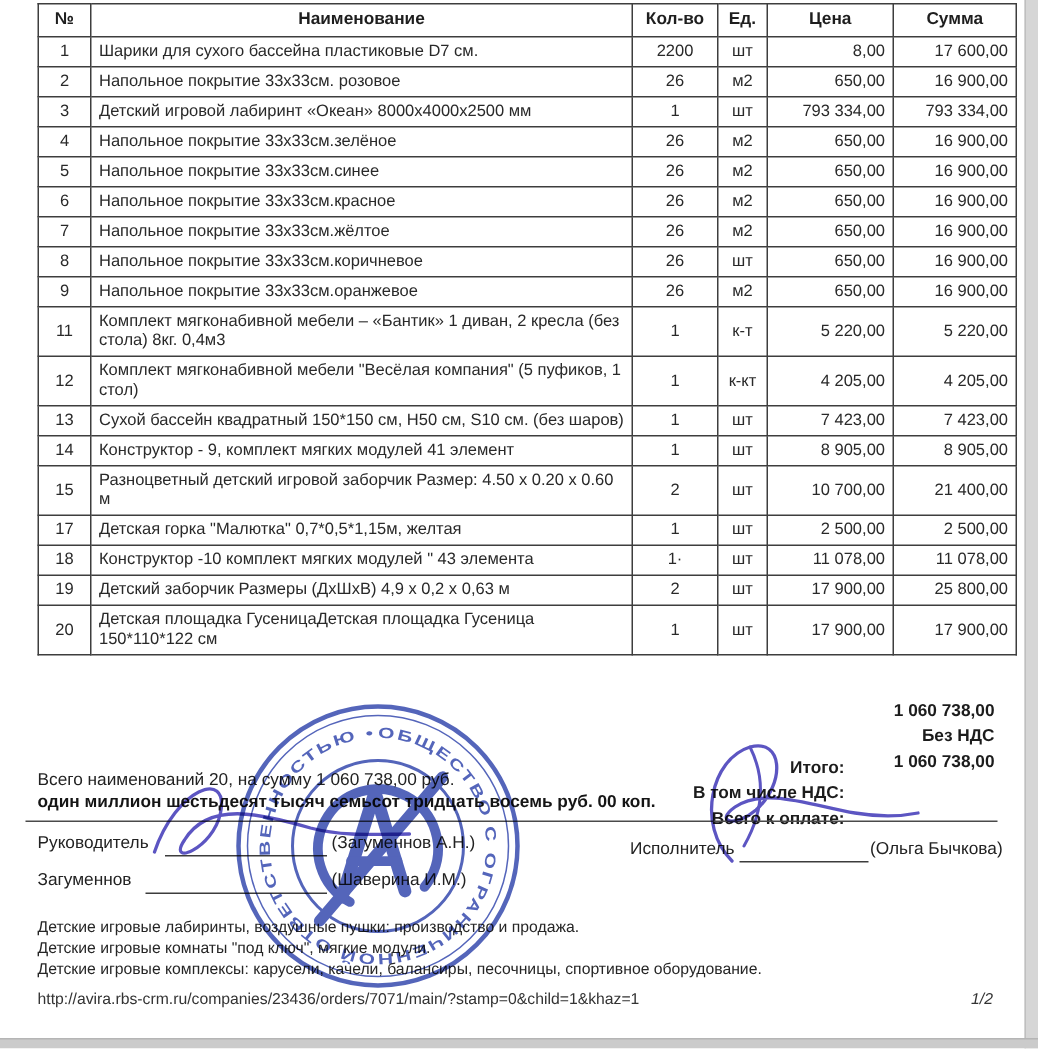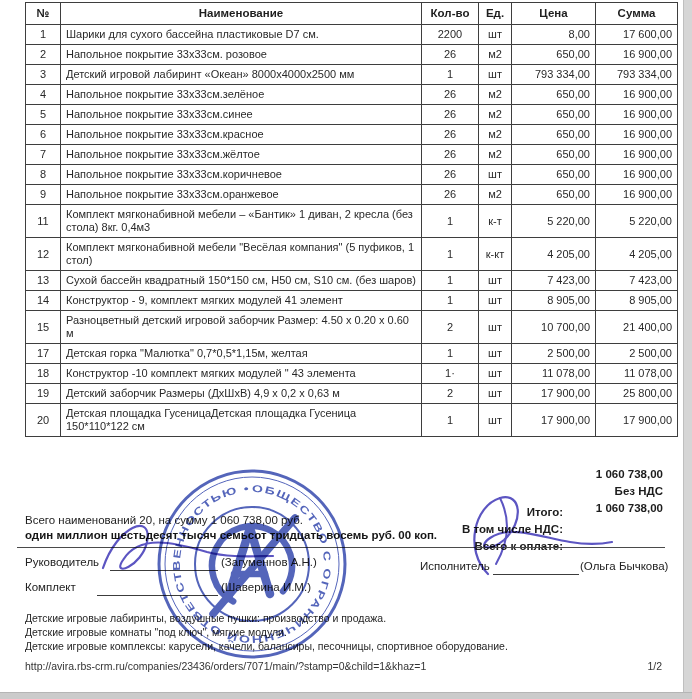--- a/index.html
+++ b/index.html
@@ -36,21 +36,21 @@
   .hrule{position:absolute;left:17px;top:547px;width:648px;height:1px;background:#4a4a4a;}
 
   
   .sig-label{position:absolute;font-size:11.5px;color:#222;}
   .sig-name{position:absolute;font-size:11.5px;color:#222;}
   .uline{position:absolute;height:1px;background:#3c3c3c;}
 
   
   .foot-line{position:absolute;left:25px;font-size:10.5px;color:#262626;}
   .url-line{position:absolute;left:25px;top:660px;font-size:10.5px;color:#333;}
-  .page-num{position:absolute;right:30px;top:660px;font-size:10.5px;color:#333;}
+  .page-num{position:absolute;right:30px;top:660px;font-size:10.5px;color:#333;font-style:italic;}
 
   
   svg.ink{position:absolute;mix-blend-mode:multiply;pointer-events:none;}
 </style>
 </head>
 <body>
 
 <div class="edge-right"></div>
 <div class="edge-bottom"></div>
 
@@ -235,21 +235,21 @@
 </div>
 
 <div class="plain-line" style="top:514px;">Всего наименований 20, на сумму 1 060 738,00 руб.</div>
 <div class="plain-line bold-line" style="top:529px;">один миллион шестьдесят тысяч семьсот тридцать восемь руб. 00 коп.</div>
 <div class="hrule"></div>
 
 <span class="sig-label" style="left:25px;top:556px;">Руководитель</span>
 <div class="uline" style="left:110px;top:570px;width:108px;"></div>
 <span class="sig-name" style="left:221px;top:556px;">(Загуменнов А.Н.)</span>
 
-<span class="sig-label" style="left:25px;top:581px;">Комплект</span>
+<span class="sig-label" style="left:25px;top:581px;">Загуменнов</span>
 <div class="uline" style="left:97px;top:595px;width:121px;"></div>
 <span class="sig-name" style="left:221px;top:581px;">(Шаверина И.М.)</span>
 
 <span class="sig-label" style="left:420px;top:560px;">Исполнитель</span>
 <div class="uline" style="left:493px;top:574px;width:86px;"></div>
 <span class="sig-name" style="left:580px;top:560px;">(Ольга Бычкова)</span>
 
 <div class="foot-line" style="top:612px;">Детские игровые лабиринты, воздушные пушки: производство и продажа.</div>
 <div class="foot-line" style="top:626px;">Детские игровые комнаты "под ключ", мягкие модули.</div>
 <div class="foot-line" style="top:640px;">Детские игровые комплексы: карусели, качели, балансиры, песочницы, спортивное оборудование.</div>

